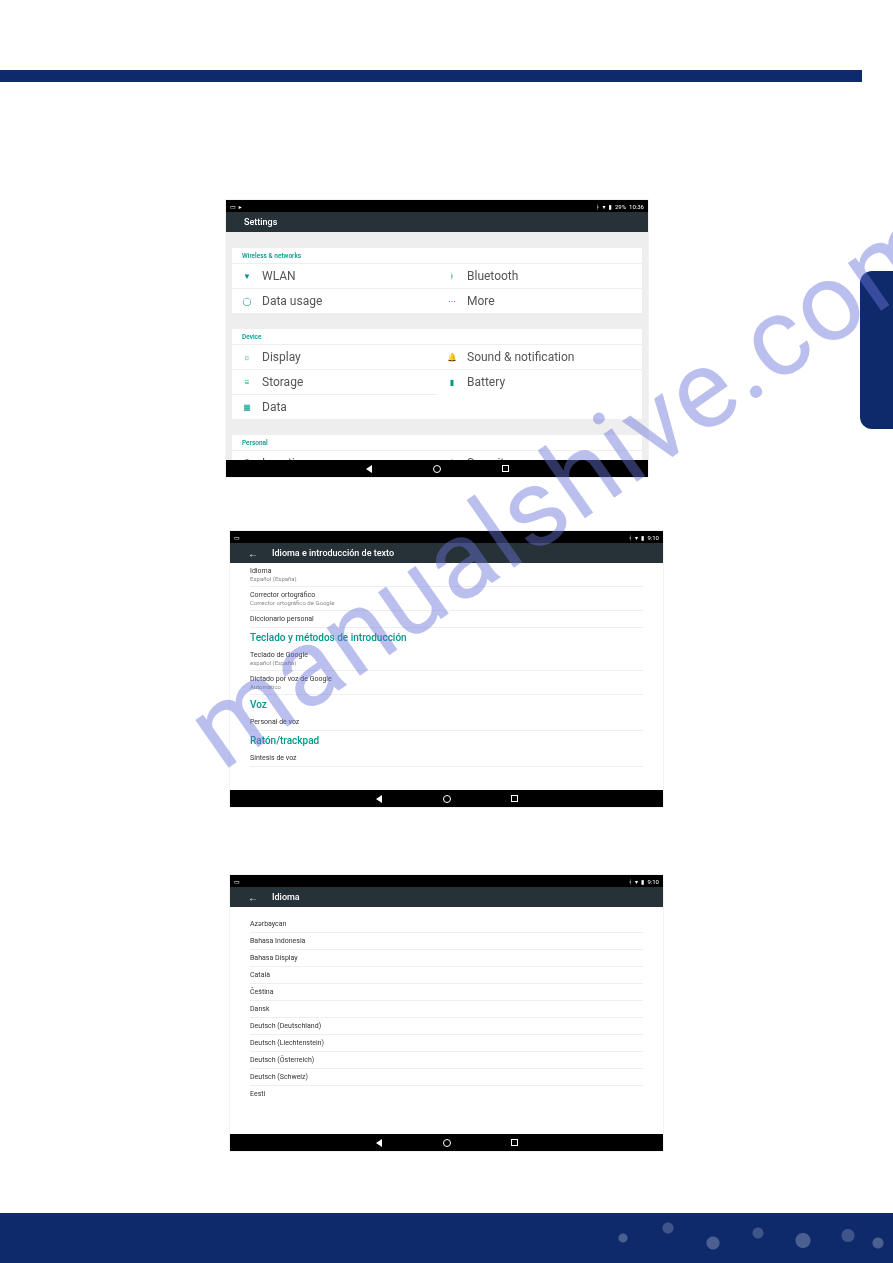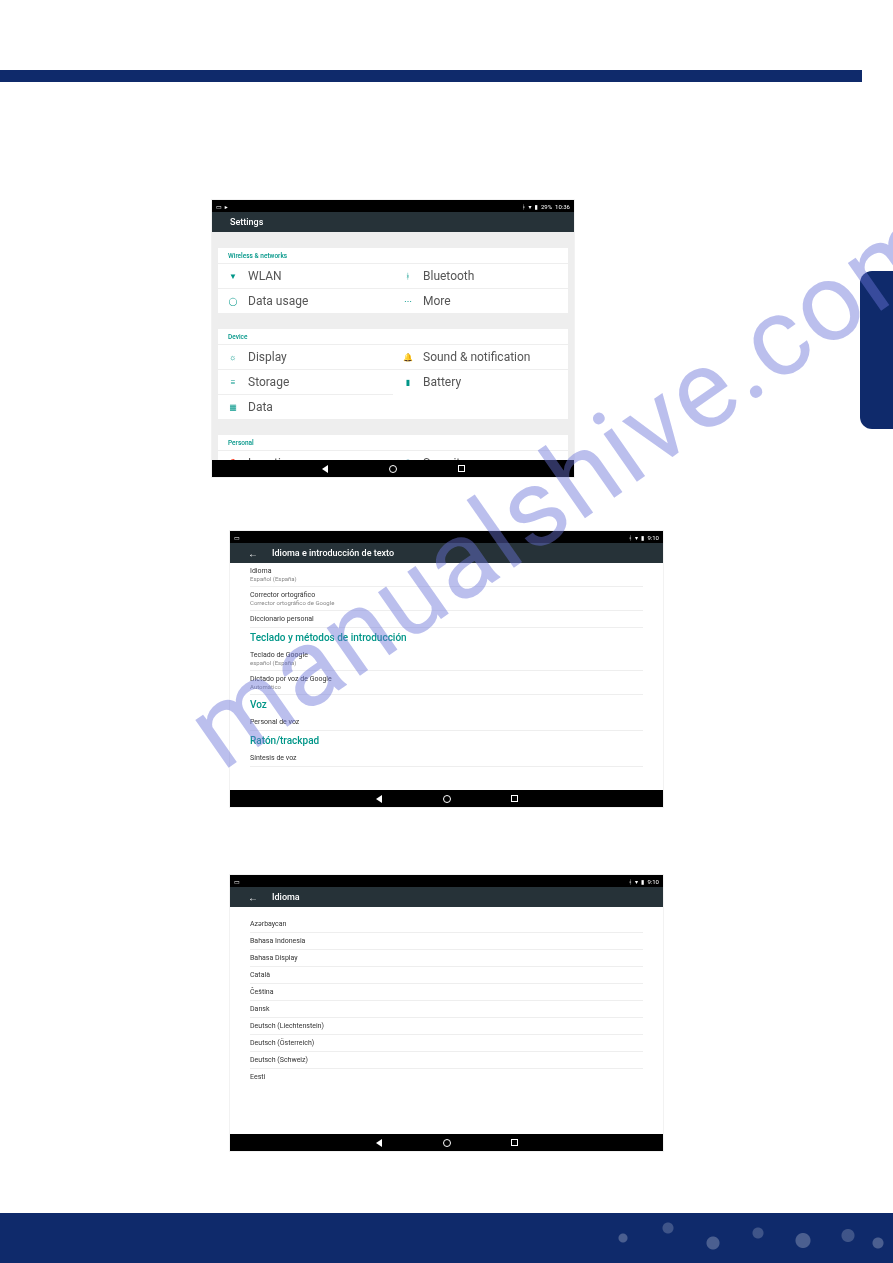--- a/index.html
+++ b/index.html
@@ -17,21 +17,21 @@
     radial-gradient(circle at 70% 55%, rgba(255,255,255,.25) 7px, transparent 8px),
     radial-gradient(circle at 85% 45%, rgba(255,255,255,.2) 6px, transparent 7px),
     radial-gradient(circle at 95% 60%, rgba(255,255,255,.25) 5px, transparent 6px);
   }
 
   
   .watermark { position: absolute; left: 120px; top: 420px; font-size: 110px; color: #6a73d8; opacity: .45; transform: rotate(-35deg); font-weight: 400; letter-spacing: 2px; pointer-events: none; z-index: 50; }
 
   
   .shot { position: absolute; background: #fff; box-shadow: 0 0 0 1px rgba(0,0,0,.05); }
-  .shot1 { left: 212px; top: 200px; width: 362px; height: 277px; }
+  .shot1 { left: 226px; top: 200px; width: 422px; height: 277px; }
   .shot2 { left: 230px; top: 531px; width: 433px; height: 276px; }
   .shot3 { left: 230px; top: 875px; width: 433px; height: 276px; }
 
   .statusbar { height: 12px; background: #000; color: #fff; font-size: 6px; display: flex; align-items: center; padding: 0 4px; justify-content: space-between; }
   .statusbar .left, .statusbar .right { display: flex; gap: 3px; align-items: center; }
   .sb-icon { font-size: 6px; }
 
   .appbar { height: 20px; background: #263238; color: #fff; display: flex; align-items: center; padding: 0 18px; font-size: 9px; font-weight: 500; }
   .appbar .back { margin-right: 14px; font-size: 10px; }
 
@@ -288,20 +288,23 @@
       <div class="li">
           <div class="t">Català</div>
         </div>
       <div class="li">
           <div class="t">Čeština</div>
         </div>
       <div class="li">
           <div class="t">Dansk</div>
         </div>
       <div class="li">
+          <div class="t">Deutsch (Deutschland)</div>
+        </div>
+      <div class="li">
           <div class="t">Deutsch (Liechtenstein)</div>
         </div>
       <div class="li">
           <div class="t">Deutsch (Österreich)</div>
         </div>
       <div class="li">
           <div class="t">Deutsch (Schweiz)</div>
         </div>
       <div class="li noborder">
           <div class="t">Eesti</div>

